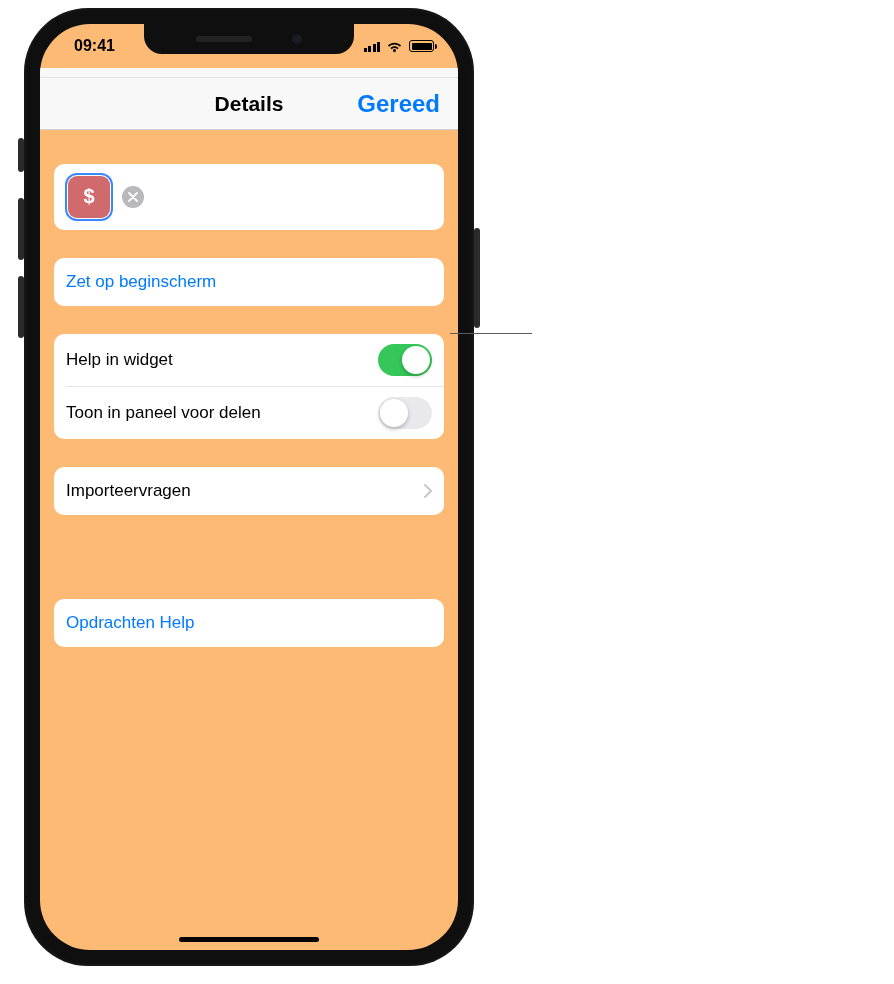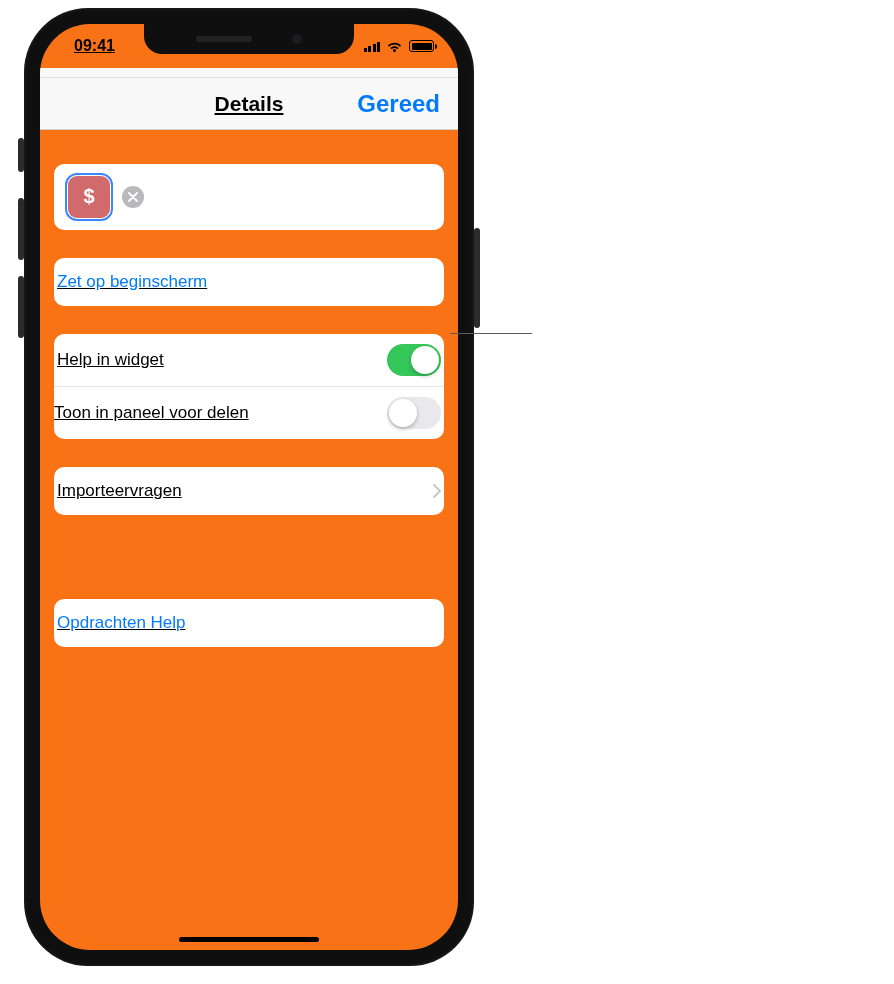--- a/index.html
+++ b/index.html
@@ -13,25 +13,24 @@
     width: 450px;
     height: 958px;
     border-radius: 64px;
     background: #0f0f0f;
     padding: 16px;
     box-shadow: inset 0 0 4px rgba(255,255,255,0.1);
   }
   .screen {
     width: 100%;
     height: 100%;
-    background: #f97316;
+    background: #fdba74;
     border-radius: 50px;
     overflow: hidden;
     position: relative;
-    text-decoration: underline;
   }
   
   .notch {
     position: absolute;
     top: 0;
     left: 50%;
     transform: translateX(-50%);
     width: 210px;
     height: 30px;
     background: #0f0f0f;
@@ -96,29 +95,29 @@
     color: #007aff;
   }
   .nav-top-gap { height: 10px; background:#f8f8f8; border-bottom:1px solid #e3e3e6;}
 
   
   .content { padding: 0 14px; }
   .group { background:#fff; border-radius: 10px; overflow:hidden; margin-top: 28px; }
   .group.first { margin-top: 34px; }
   .row {
     min-height: 48px;
-    padding: 10px 3px;
+    padding: 10px 12px;
     display:flex;
     align-items:center;
     font-size: 17px;
     color:#000;
     position:relative;
   }
   .row + .row { border-top: 1px solid #e5e5ea; margin-left:14px; padding-left:0; margin-right:0;}
-  .row + .row { margin-left:0; }
+  .row + .row { margin-left:12px; }
   .row.sep { border-top:1px solid #e5e5ea; }
   .link { color:#007aff; }
   .row .label { flex:1; }
   .row .value-input {
     flex:1;
     border:none;
     outline:none;
     font-size:18px;
     color:#000;
     background:transparent;

